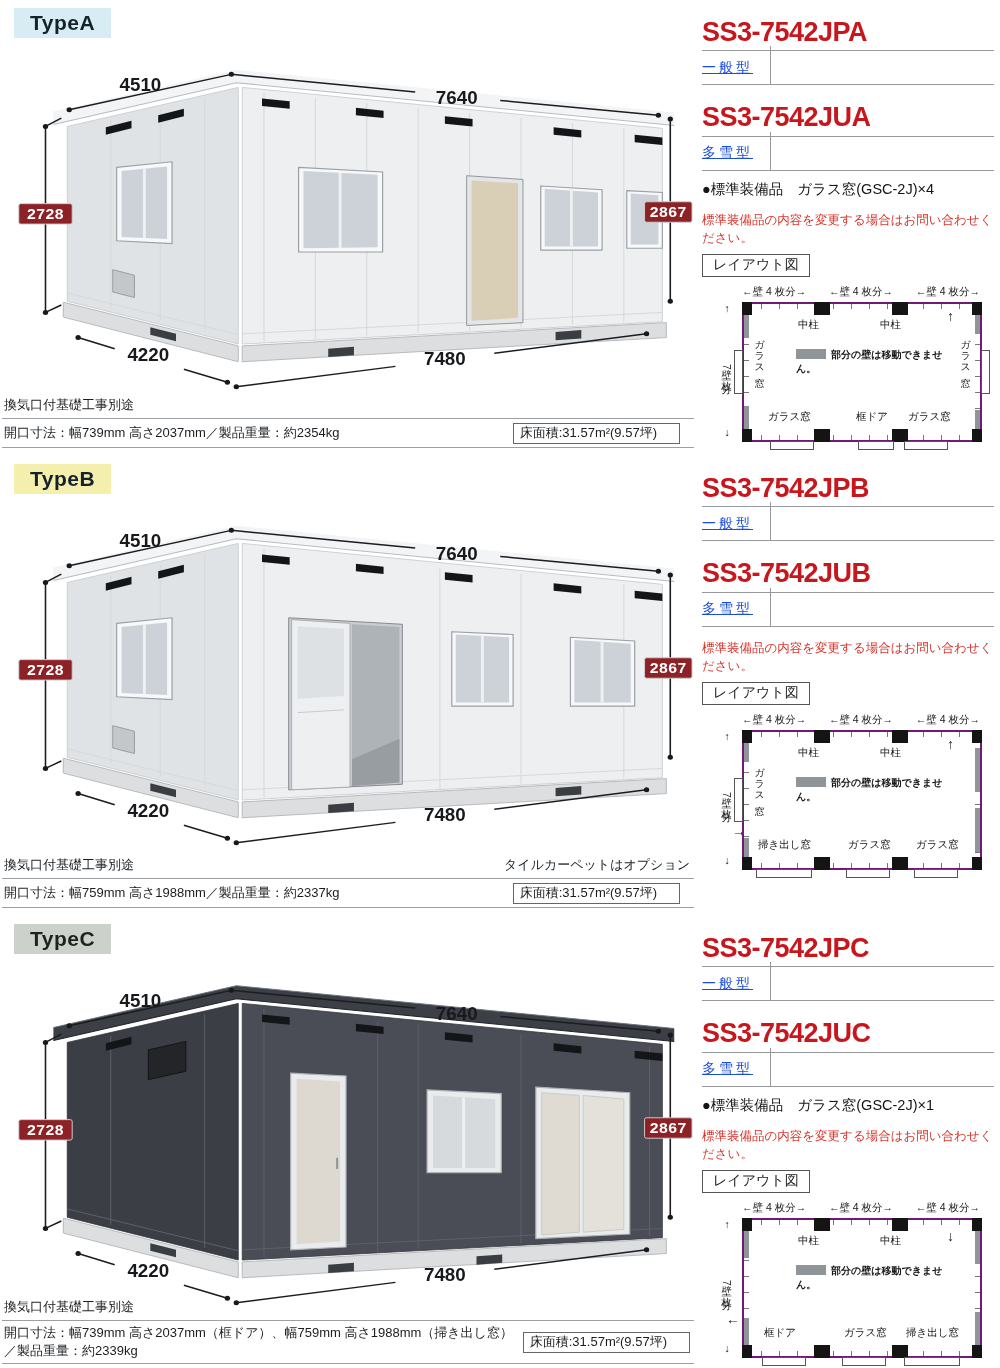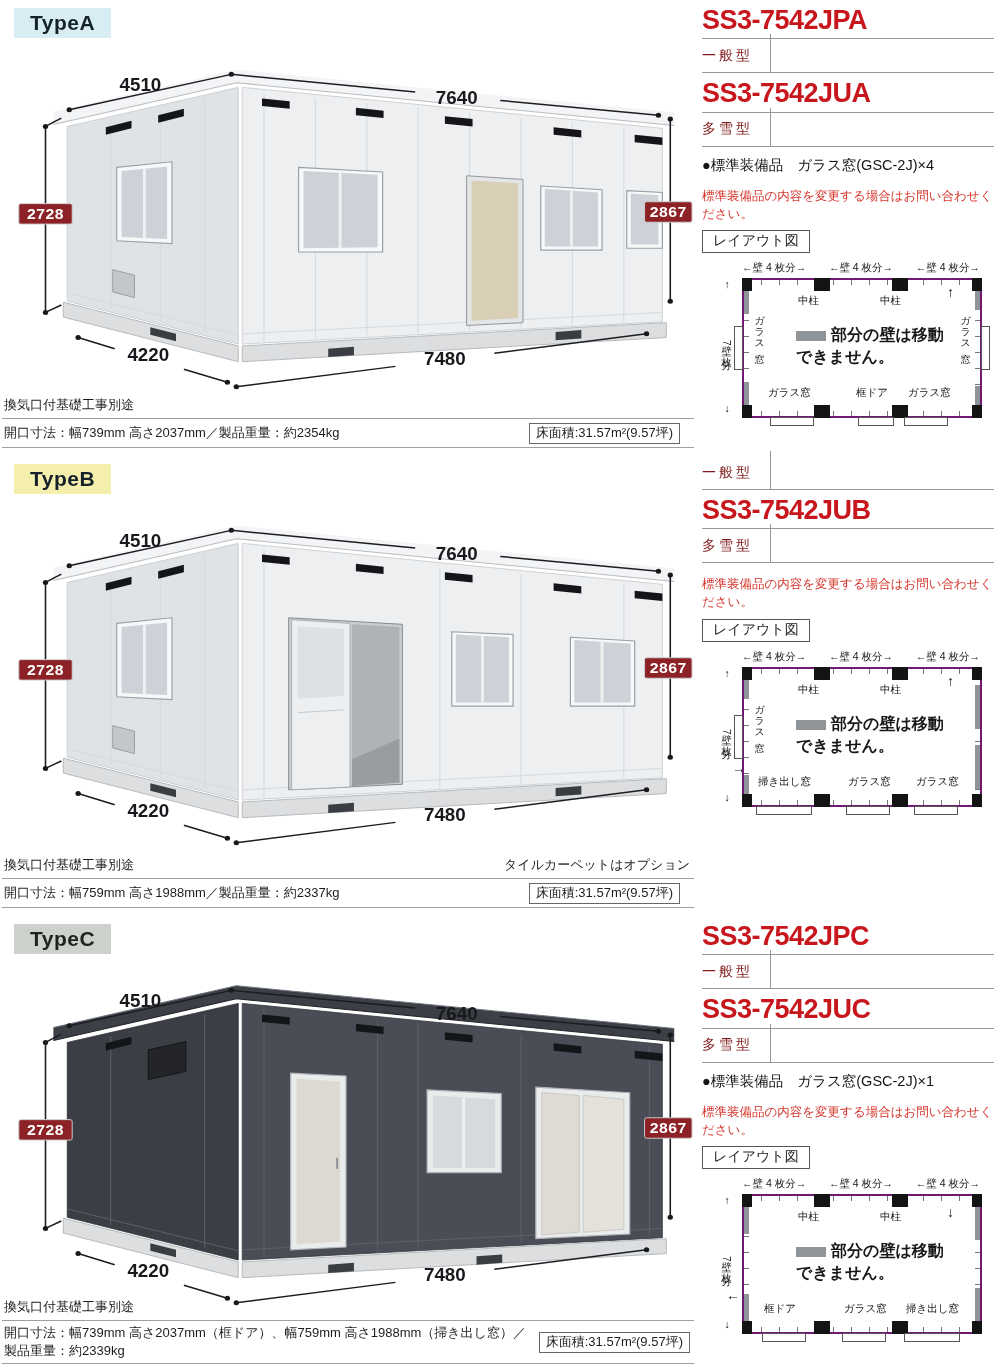--- a/index.html
+++ b/index.html
@@ -34,24 +34,24 @@
   .glass2{fill:#d9cfb7;}
   .glassf{fill:#ded9d0;}
   .mull{stroke:#eef0f1;stroke-width:3;}
   .dimline{stroke:#1b1d20;stroke-width:1.6;}
   .dimdot{fill:#17191b;}
   .dimtext{font-size:19px;font-weight:bold;fill:#17191c;}
   .badge-rect{fill:#8c2126;stroke:#cdd0d3;stroke-width:1;}
   .badge-text{font-size:16px;font-weight:bold;fill:#fff;letter-spacing:.5px;}
   
   .right-col{position:absolute;left:702px;top:0;width:292px;}
-  .code{font-size:27px;font-weight:bold;color:#c8161d;letter-spacing:-.5px;padding:6px 0 4px 0;border-bottom:1px solid #96999c;line-height:1.05;}
+  .code{font-size:27px;font-weight:bold;color:#c8161d;letter-spacing:-.5px;padding:18px 0 4px 0;border-bottom:1px solid #96999c;line-height:1.05;}
   .variant-row{position:relative;height:33px;border-bottom:1px solid #96999c;display:flex;align-items:center;}
   .variant-row::after{content:"";position:absolute;left:68px;top:-5px;bottom:-1px;width:1px;background:#96999c;}
-  .variant{font-size:14px;letter-spacing:3px;color:#7f1d1d;}
+  .variant{font-size:14px;letter-spacing:3px;color:#1d4ed8;text-decoration:underline;}
   .equip{font-size:14.5px;color:#151515;margin-top:9px;white-space:nowrap;}
   .equip .eq-val{margin-left:14px;}
   .warning{font-size:12.5px;color:#d6352c;line-height:1.45;margin-top:12px;}
   .layout-btn{display:inline-block;border:1.5px solid #555;padding:1px 10px 2px 10px;font-size:14px;color:#222;margin-top:7px;background:#fff;}
   
   .diagram{position:relative;width:292px;height:200px;margin-top:8px;font-size:10.5px;color:#181818;}
   .diag-top{position:absolute;top:0;left:40px;width:238px;display:flex;justify-content:space-between;white-space:nowrap;text-align:right;}
   .diag-rect{position:absolute;left:40px;top:17px;width:236px;height:136px;border:2px solid #701a75;background:#fff;}
   .tickT{position:absolute;left:0;right:0;top:0;height:5px;background:repeating-linear-gradient(90deg,transparent 0 17px,#777 17px 18px);}
   .tickB{position:absolute;left:0;right:0;bottom:0;height:5px;background:repeating-linear-gradient(90deg,transparent 0 17px,#777 17px 18px);}
@@ -68,21 +68,21 @@
   .pb2{left:calc(66% - 8px);bottom:-2px;width:16px;height:13px;}
   .gseg{position:absolute;background:#8f9499;}
   .sec-a .g1{left:0;top:4px;width:5px;height:30px;} .sec-a .g2{left:0;bottom:4px;width:5px;height:30px;}
   .sec-a .g3{right:0;top:4px;width:5px;height:26px;} .sec-a .g4{right:0;bottom:4px;width:5px;height:26px;}
   .sec-b .g1{left:0;top:4px;width:5px;height:26px;} .sec-b .g2{left:0;bottom:4px;width:5px;height:26px;}
   .sec-b .g3{right:0;top:16px;width:5px;height:44px;} .sec-b .g4{right:0;bottom:16px;width:5px;height:44px;}
   .sec-c .g1{left:0;top:4px;width:5px;height:34px;} .sec-c .g2{left:0;bottom:4px;width:5px;height:34px;}
   .sec-c .g3{right:0;top:4px;width:5px;height:40px;} .sec-c .g4{right:0;bottom:4px;width:5px;height:40px;}
   .pillar-label{position:absolute;top:14px;}
   .pl1{left:54px;} .pl2{left:136px;}
-  .legend{position:absolute;left:52px;top:44px;width:162px;font-size:16px;font-weight:bold;line-height:1.4;}
+  .legend{position:absolute;left:52px;top:44px;width:162px;font-size:10px;font-weight:bold;line-height:1.4;}
   .swatch{display:inline-block;width:30px;height:10px;background:#8f9499;margin-right:5px;vertical-align:-1px;}
   .vwin{position:absolute;writing-mode:vertical-rl;font-size:10px;letter-spacing:1px;}
   .vwinL{left:8px;top:28px;} .vwinR{right:8px;top:28px;}
   .diag-bl{position:absolute;bottom:16px;white-space:nowrap;}
   .sec-a .b1{left:24px;} .sec-a .b2{left:112px;} .sec-a .b3{left:164px;}
   .sec-b .b1{left:14px;} .sec-b .b2{left:104px;} .sec-b .b3{left:172px;}
   .sec-c .b1{left:20px;} .sec-c .b2{left:100px;} .sec-c .b3{left:162px;}
   .wsb{position:absolute;bottom:-10px;height:7px;border:1px solid #555;background:#fff;}
   .sec-a .ws1{left:26px;width:42px;} .sec-a .ws2{left:114px;width:34px;} .sec-a .ws3{left:160px;width:42px;}
   .sec-b .ws1{left:12px;width:54px;} .sec-b .ws2{left:102px;width:42px;} .sec-b .ws3{left:170px;width:42px;}
@@ -96,21 +96,21 @@
   .sec-b .harrow{left:30px;top:110px;}
   .sec-c .harrow{left:24px;top:110px;}
   .varrow{position:absolute;font-size:14px;font-weight:bold;}
   .sec-a .varrow,.sec-b .varrow{right:26px;top:4px;}
   .sec-c .varrow{right:26px;top:8px;}
   
   .spec-block{position:absolute;left:2px;bottom:8px;width:692px;}
   .sec-c .spec-block{bottom:4px;}
   .found-row{display:flex;justify-content:space-between;font-size:13px;padding:0 4px 4px 2px;}
   .spec-row{display:flex;justify-content:space-between;align-items:center;border-top:1px solid #9aa0a4;border-bottom:1px solid #9aa0a4;padding:3px 2px;min-height:22px;font-size:13px;}
-  .floor-box{border:1.2px solid #666;padding:0 6px 1px 6px;white-space:nowrap;margin-right:12px;}
+  .floor-box{border:1.2px solid #666;padding:0 22px 1px 6px;white-space:nowrap;margin-right:12px;}
   .sec-c .floor-box{margin-right:2px;}
 </style>
 </head>
 <body>
 
 <div class="section sec-a">
   <div class="type-label">TypeA</div>
 
   <div class="bldg-wrap">
     <svg class="bldg" viewBox="0 0 700 400" preserveAspectRatio="none">
@@ -380,20 +380,21 @@
         </g>
         <g>
           <rect class="badge-rect" x="650" y="189" width="48" height="22" rx="2"></rect>
           <text class="badge-text" x="674" y="205.5" text-anchor="middle">2867</text>
         </g>
       </g>
     </svg>
   </div>
 
   <div class="right-col">
+    <div class="code">SS3-7542JPB</div>
     <div class="variant-row">
         <span class="variant">一般型</span>
       </div>
     <div class="code">SS3-7542JUB</div>
     <div class="variant-row">
         <span class="variant">多雪型</span>
       </div>
     <div class="warning">標準装備品の内容を変更する場合はお問い合わせください。</div>
     <div class="layout-btn">レイアウト図</div>
     <div class="diagram">

